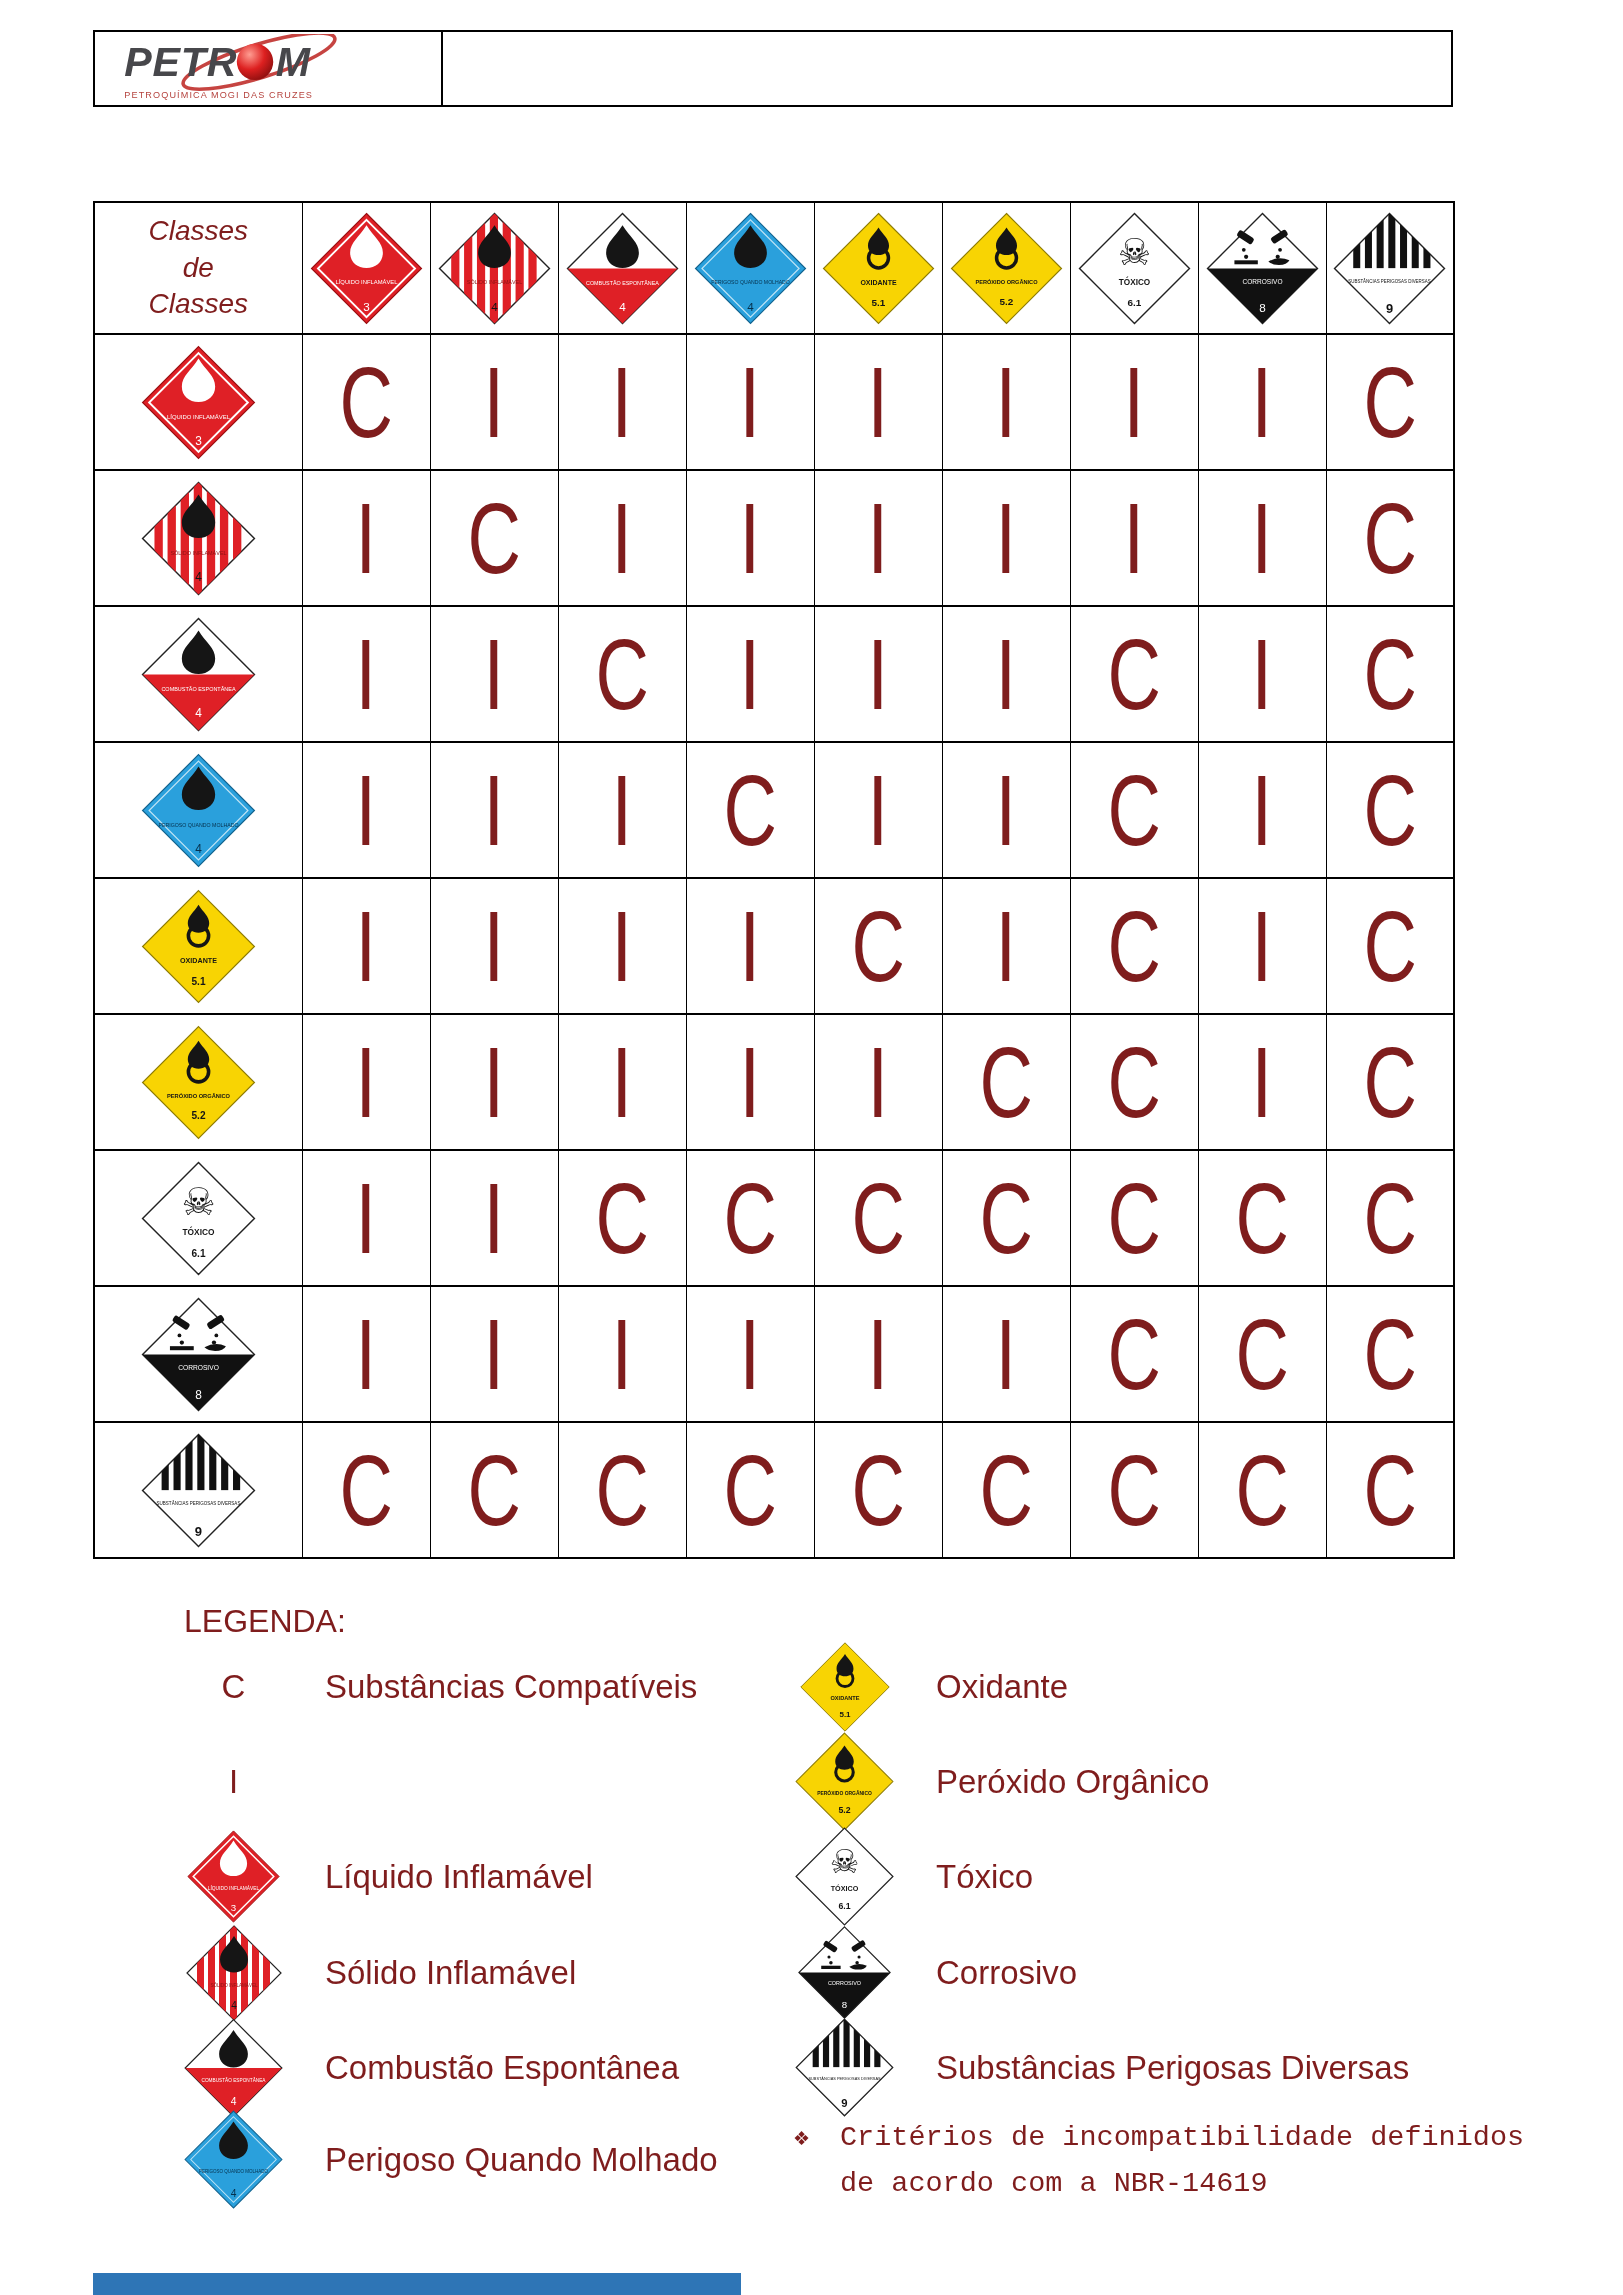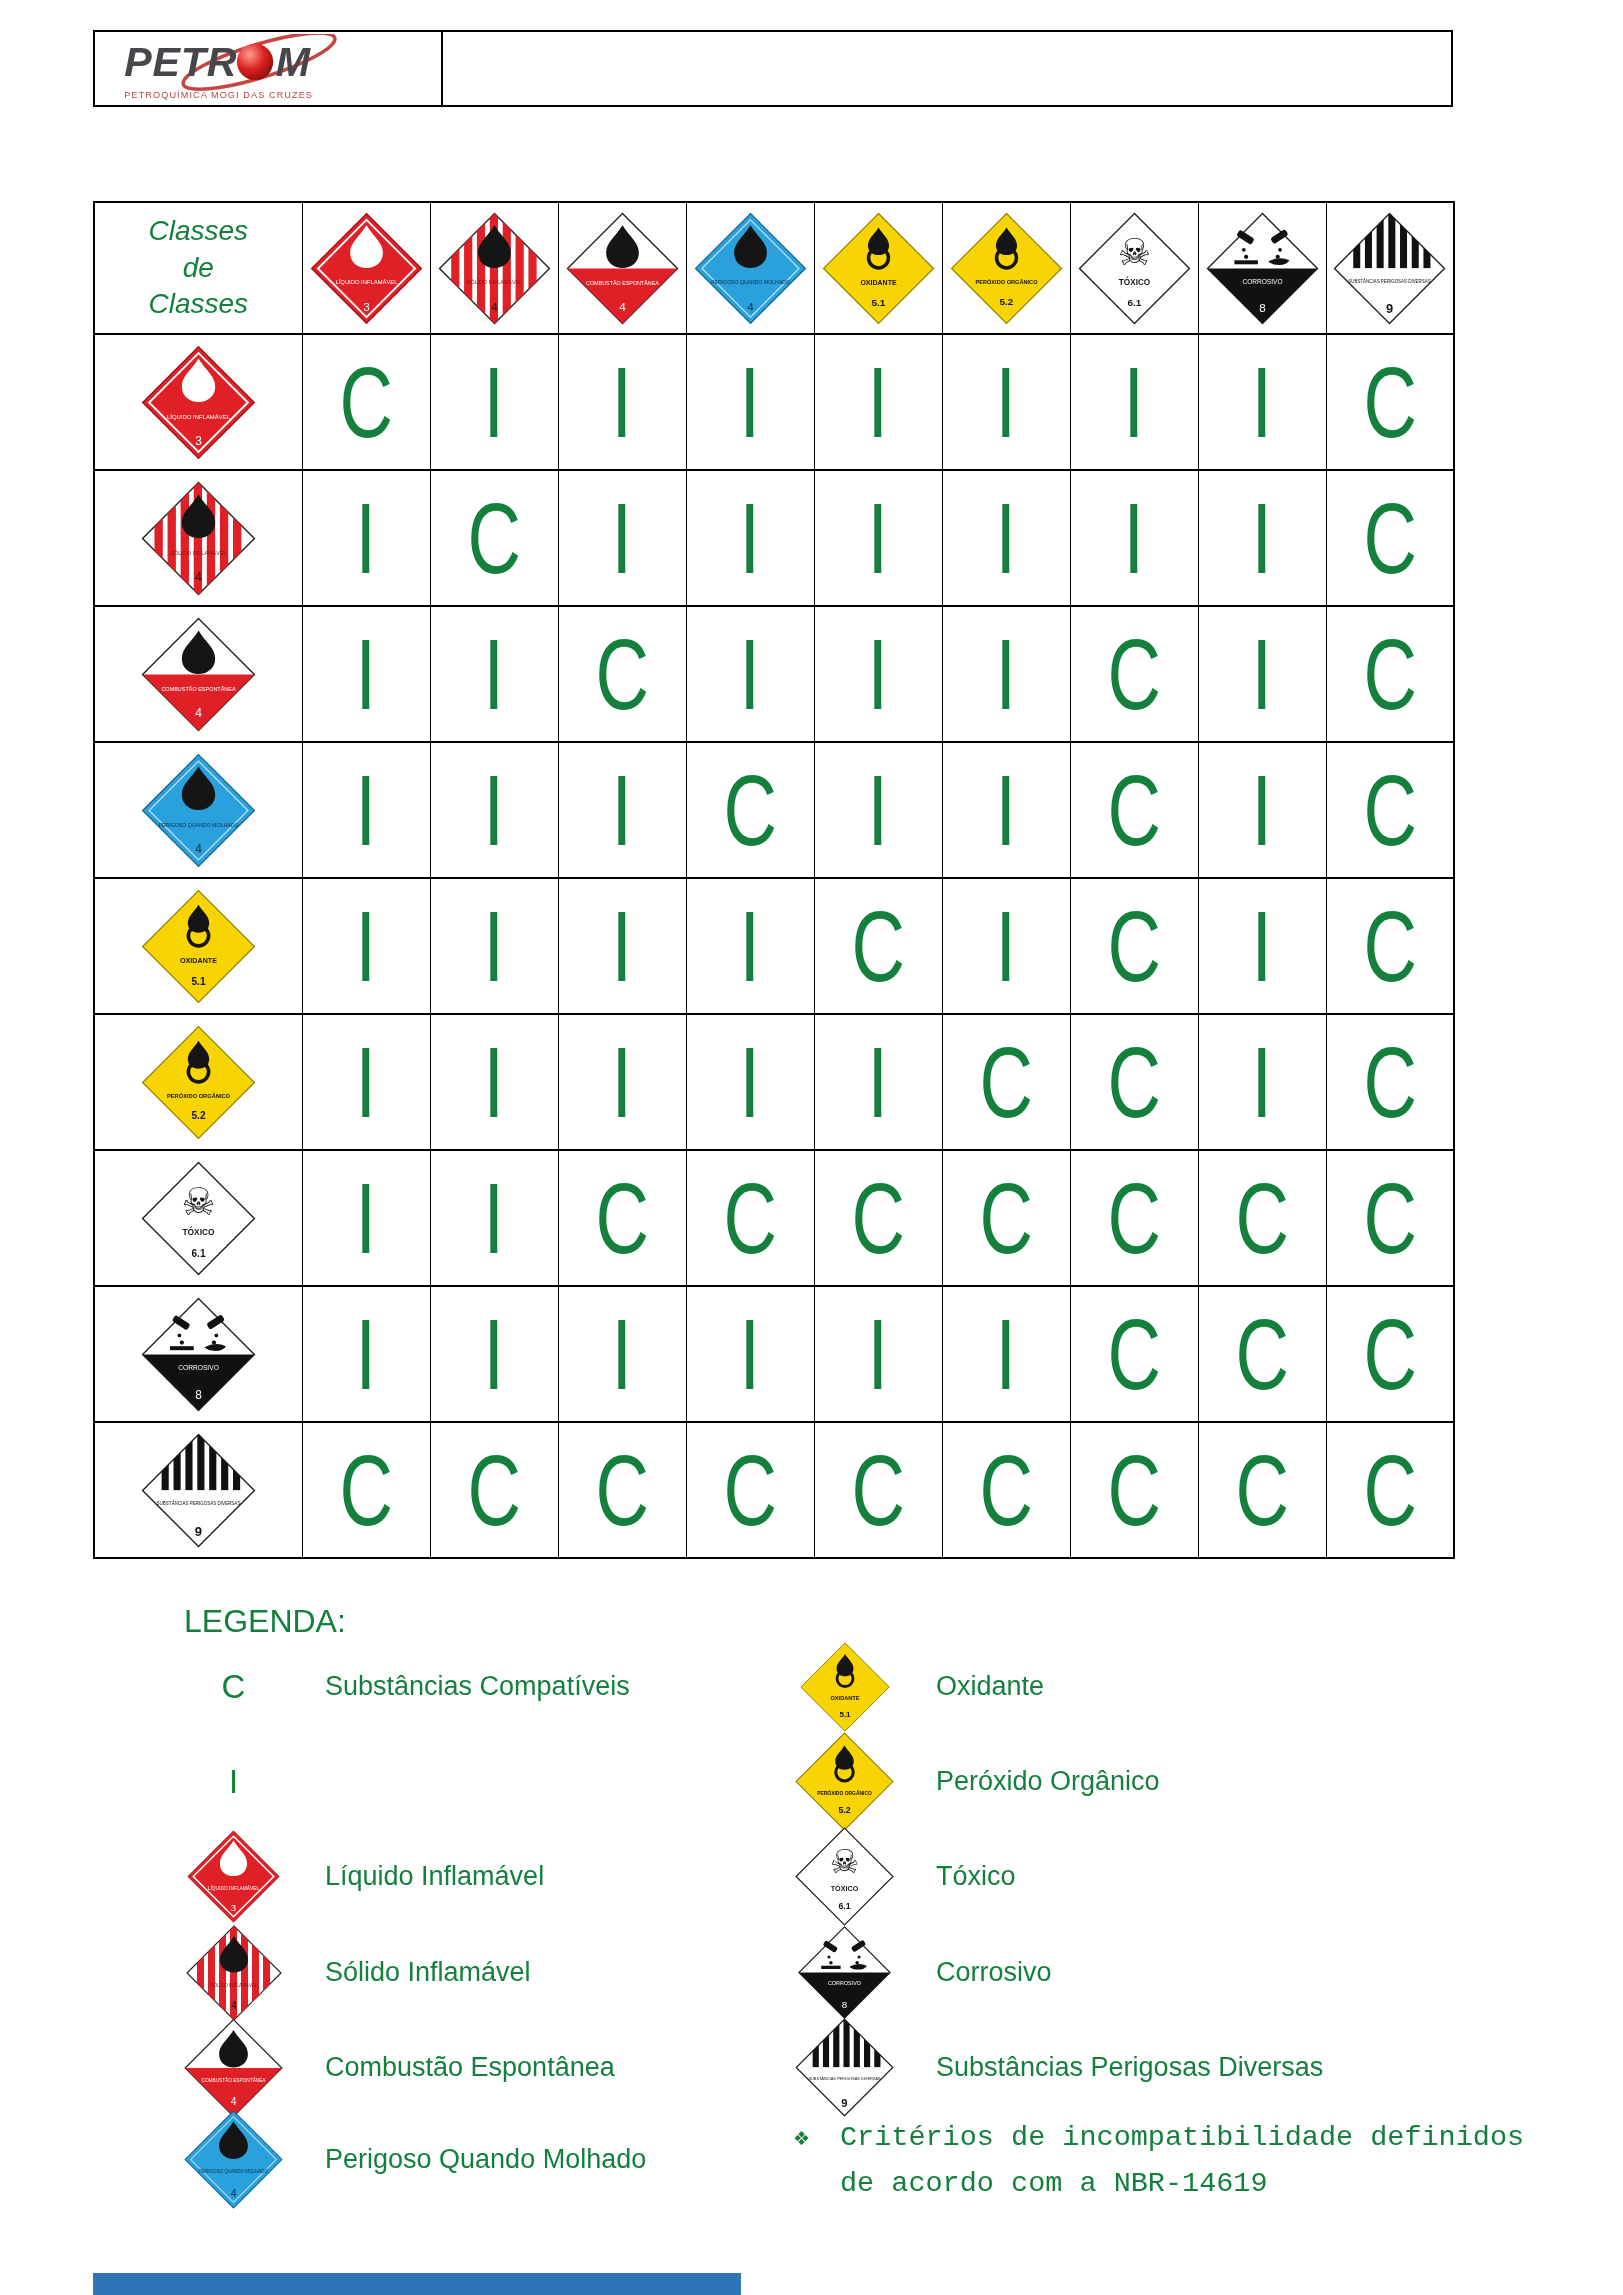--- a/index.html
+++ b/index.html
@@ -1,17 +1,17 @@
 <!DOCTYPE html>
 <html lang="pt" style="font-size:12.7px"><head>
 <meta charset="utf-8">
 <style>
   html,body{margin:0;padding:0;background:#ffffff;}
   #page{position:relative;width:1623px;height:2295px;background:#fff;overflow:hidden;
-        font-family:"Liberation Sans",sans-serif;color:#15803d;}
+        font-family:"Liberation Sans",sans-serif;color:#7f1d1d;}
 
   
   .header-box{position:absolute;left:93px;top:30px;width:1360px;height:77px;
               border:2.4px solid #000;box-sizing:border-box;display:flex;background:#fff;}
   .logo-cell{width:348px;border-right:2.4px solid #000;box-sizing:border-box;
              display:flex;align-items:center;justify-content:center;}
   .title-cell{flex:1;display:flex;align-items:center;justify-content:center;
               font-size:33px;letter-spacing:0.4px;}
 
   
@@ -26,21 +26,21 @@
   #matrix-body td{height:134px;}
   td.rowhead{width:208px;}
   .cicon{display:block;margin:0 auto;}
   .lt{display:inline-block;transform:scaleX(.74);font-size:100px;line-height:134px;font-weight:400;}
 
   
   .legend-title{position:absolute;left:184px;top:1603px;font-size:32px;}
   .lrow{position:absolute;display:flex;align-items:center;height:95px;}
   .lsym{width:103px;display:flex;align-items:center;justify-content:center;flex:0 0 103px;}
   .lsym-letter{font-size:33px;}
-  .llabel{margin-left:40px;font-size:27px;white-space:nowrap;}
+  .llabel{margin-left:40px;font-size:33px;white-space:nowrap;}
   .note{position:absolute;left:794px;top:2115px;width:713px;font-size:28.5px;line-height:1.6;
         padding-left:46px;text-indent:-46px;font-family:Liberation Mono, monospace;}
   .note .bullet{display:inline-block;width:46px;text-indent:0;font-size:25px;}
 
   .footer-bar{position:absolute;left:93px;top:2273px;width:648px;height:22px;background:#2e75b6;}
   .defs-hidden{position:absolute;width:0;height:0;overflow:hidden;}
 </style>
 </head>
 <body>
 

